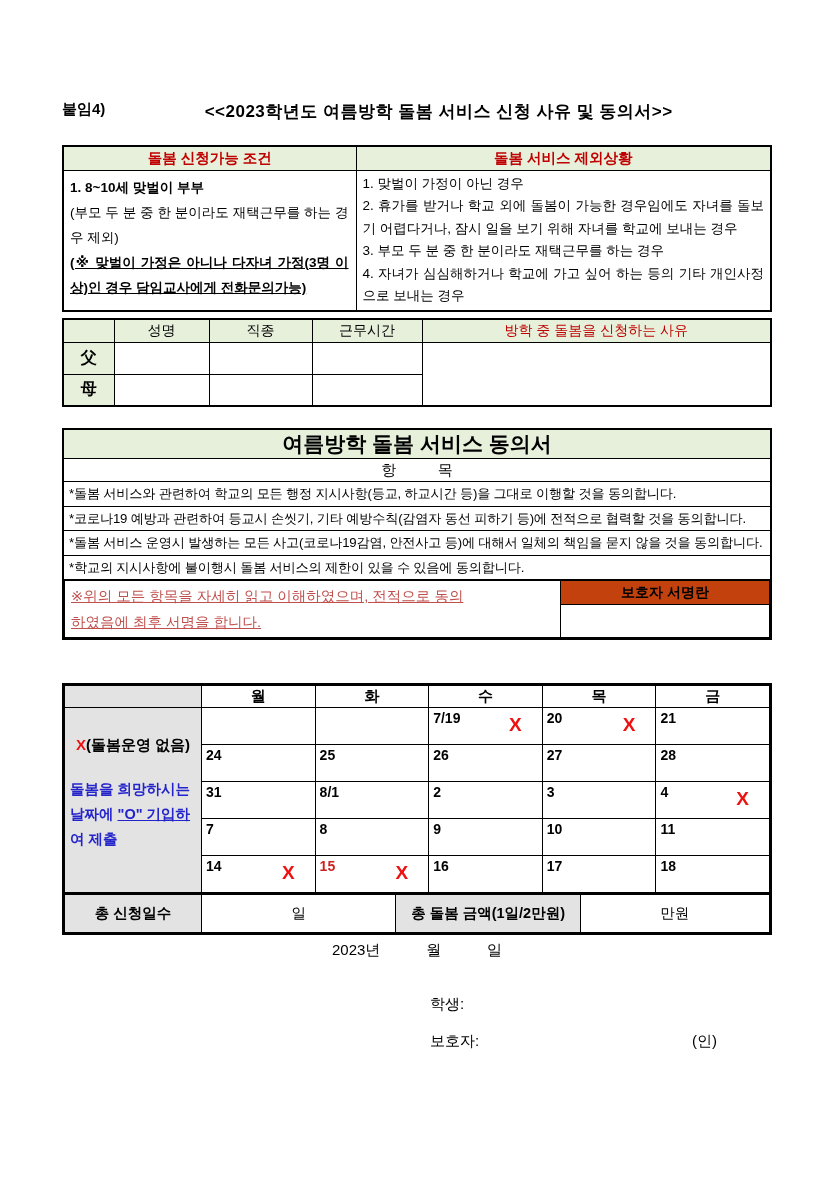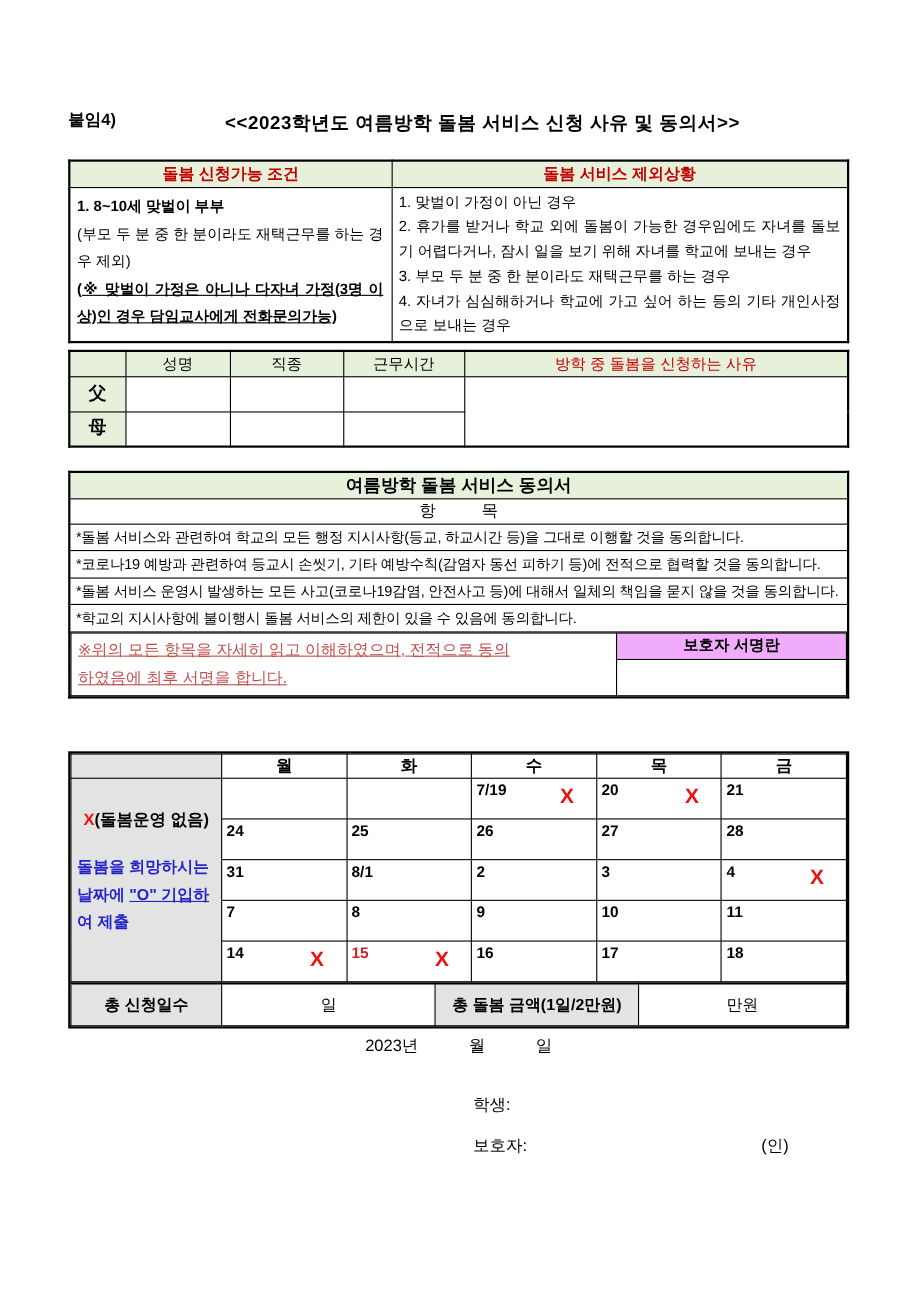--- a/index.html
+++ b/index.html
@@ -28,26 +28,26 @@
   .t2 { top:318px; }
   .t2 table { border:2px solid #000; }
   .t2 .hd { background:#E7F0DB; font-weight:normal; font-size:14px; text-align:center; height:23px; vertical-align:middle; color:#000; }
   .t2 .hd.red { color:#C00000; }
   .t2 .rowlab { background:#E7F0DB; font-weight:bold; font-size:16px; text-align:center; vertical-align:middle; height:32px; }
   .t2 .fill { background:#fff; }
 
   
   .t3 { top:428px; }
   .t3 table { border:2px solid #000; }
-  .t3 .title { background:#E7F0DB; font-weight:bold; font-size:16px; text-align:center; height:24px; vertical-align:middle; }
+  .t3 .title { background:#E7F0DB; font-weight:bold; font-size:21px; text-align:center; height:24px; vertical-align:middle; }
   .t3 .sub { text-align:center; font-size:15px; height:23px; vertical-align:middle; white-space:pre; border-bottom:1px dashed #000; }
   .t3 .item { font-size:13.2px; line-height:21.5px; padding:1px 5px; text-align:justify; word-break:break-all; letter-spacing:-0.2px;margin-top:40px; }
   .t3 .notice { width:496px; color:#C0504D; font-size:14.5px; line-height:26px; padding:2px 6px; vertical-align:middle; }
   .t3 .notice span { text-decoration:underline; }
-  .t3 .sign-hd { background:#f0abfc; font-weight:bold; font-size:14px; text-align:center; height:23px; vertical-align:middle; }
+  .t3 .sign-hd { background:#c2410c; font-weight:bold; font-size:14px; text-align:center; height:23px; vertical-align:middle; }
   .t3 .sign-box { height:31px; background:#fff; }
 
   
   .t4 { top:683px; border:2px solid #000; }
   .t4 table { width:706px; }
   .t4 td { border:1px solid #000; }
   .cal .corner { background:#E3E3E3; height:22px; }
   .cal .day-hd { text-align:center; font-weight:bold; font-size:15px; height:22px; vertical-align:middle; background:#fff; }
   .cal .lab-col { width:137px; }
   .cal .legend { background:#E3E3E3; vertical-align:top; padding-top:28px; }

